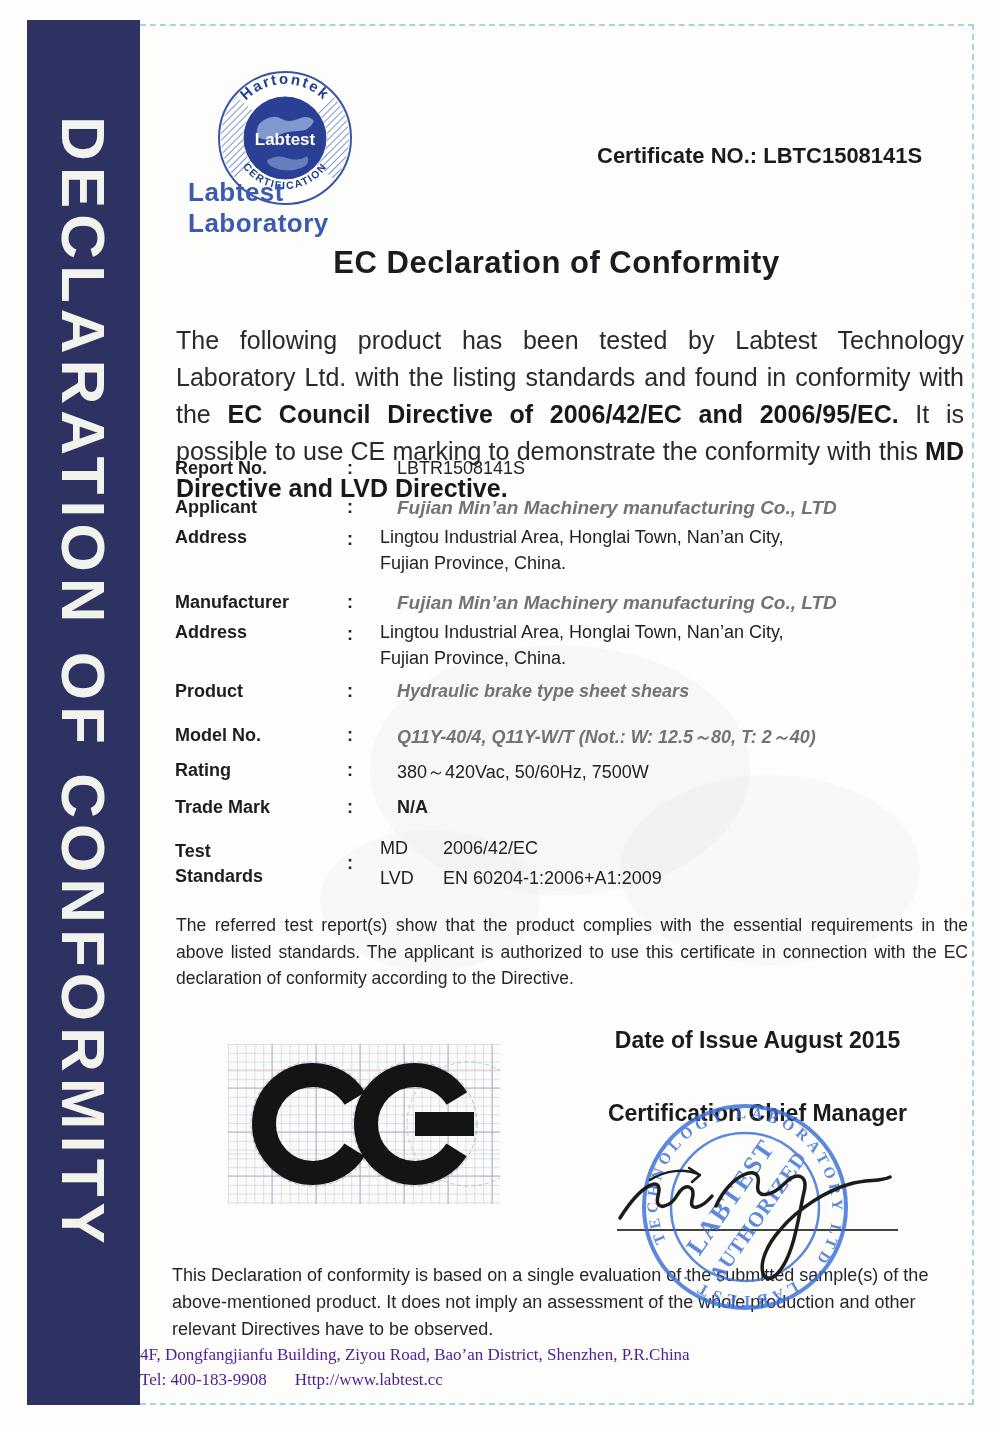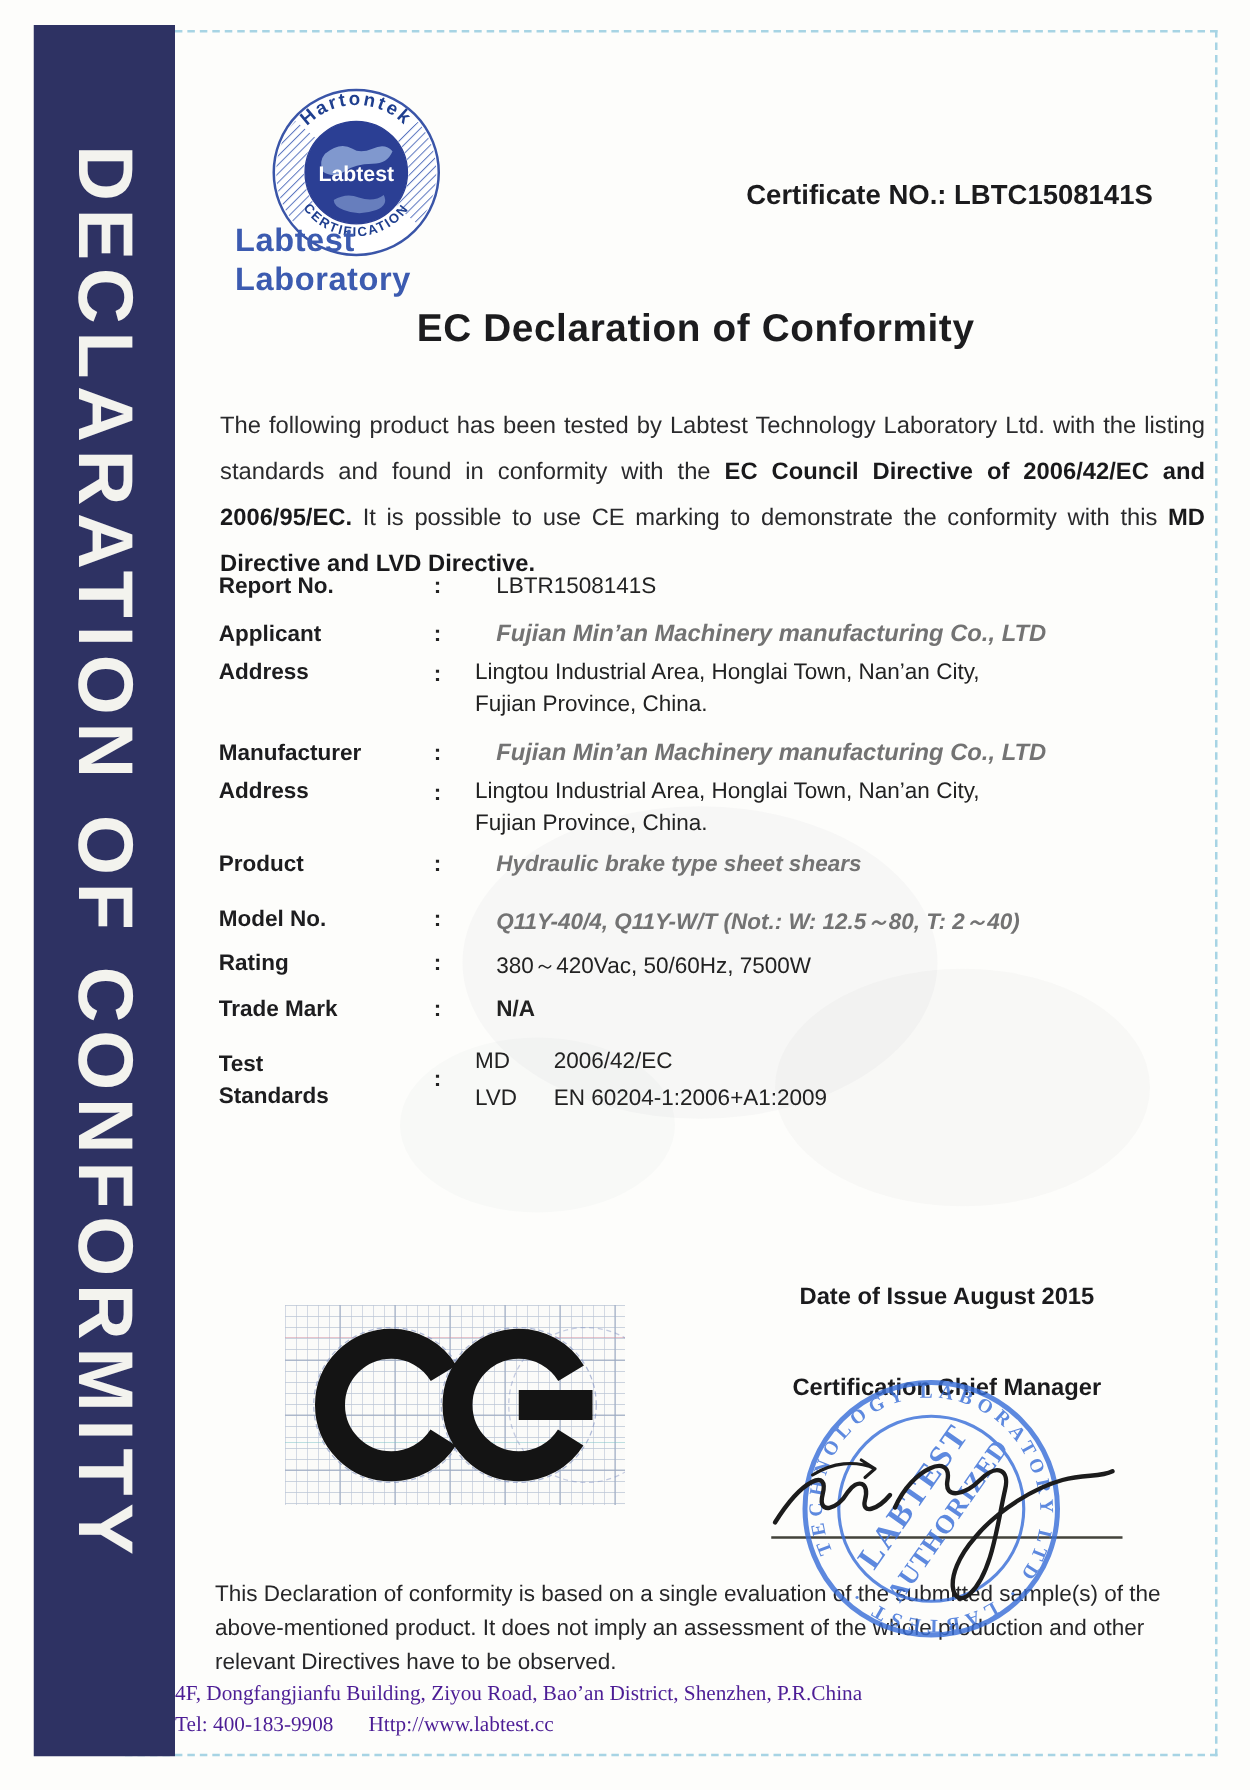--- a/index.html
+++ b/index.html
@@ -13,38 +13,38 @@
           display:flex;justify-content:center;z-index:3;}
   .banner-text{writing-mode:vertical-rl;font-weight:bold;font-size:62px;letter-spacing:6px;
                color:#f3f3ee;padding-top:96px;white-space:nowrap;}
   
   .logo-svg{position:absolute;left:215px;top:68px;z-index:2;}
   .logo-caption{position:absolute;left:188px;top:177px;width:200px;font-size:26px;font-weight:bold;
                 color:#3c5bb0;letter-spacing:0.5px;z-index:2;}
   .cert-no{position:absolute;left:597px;top:143px;font-size:22px;font-weight:bold;color:#1b1b1d;}
   .title{position:absolute;left:140px;top:245px;width:833px;text-align:center;margin:0;
          font-size:31px;font-weight:bold;color:#1c1c1e;letter-spacing:0.5px;}
-  .intro{position:absolute;left:176px;top:322px;width:788px;margin:0;font-size:19px;
+  .intro{position:absolute;left:176px;top:322px;width:788px;margin:0;font-size:25px;
          line-height:37px;text-align:justify;color:#2a2a2c;}
   .intro b{color:#19191b;}
   
   .frow{position:absolute;left:175px;width:795px;font-size:18px;}
   .flabel{position:absolute;left:0;top:0;font-weight:bold;color:#1d1d1f;}
   .flabel2{position:absolute;left:0;top:30px;font-weight:bold;color:#1d1d1f;}
   .fcolon{position:absolute;left:172px;top:0;font-weight:bold;}
   .fcolon2{position:absolute;left:172px;top:32px;font-weight:bold;}
   .fvalue{position:absolute;left:222px;top:0;}
   .bold{font-weight:bold;color:#737373;font-style:italic;}
   .company{font-size:19px;}
   .addr1{position:absolute;left:205px;top:30px;text-align:right;}
   .addr2{position:absolute;left:205px;top:56px;}
   .statement{position:absolute;left:176px;top:912px;width:792px;margin:0;font-size:17.5px;
              line-height:26.5px;text-align:justify;color:#262628;}
   .issue{position:absolute;left:590px;width:335px;text-align:center;font-weight:bold;
-         font-size:19px;color:#1b1b1d;}
+         font-size:23px;color:#1b1b1d;}
   .issue-date{top:1027px;}
   .issue-mgr{top:1065px;margin-top:35px;}
   .ce-svg{position:absolute;left:228px;top:1044px;z-index:1;}
   .sig-line{position:absolute;left:617px;top:1229px;width:281px;border-top:2px solid #43433b;z-index:4;}
   .stamp-svg{position:absolute;left:612px;top:1078px;z-index:5;}
   .closing{position:absolute;left:172px;top:1262px;width:796px;margin:0;font-size:18px;
            line-height:27px;color:#262628;z-index:2;}
   .footer{position:absolute;left:140px;top:1345px;width:833px;text-align:left;
           font-family:"Liberation Serif","DejaVu Serif",serif;color:#4c1d95;font-size:17px;z-index:2;}
   .footer-line2{margin-top:5px;}
@@ -151,20 +151,21 @@
   <div class="frow" style="top:838px">
     <span class="flabel" style="top:3px">Test</span>
     <span class="flabel2" style="top:28px">Standards</span>
     <span class="fcolon" style="top:15px">:</span>
     <span style="position:absolute;left:205px;top:0">MD</span>
     <span style="position:absolute;left:268px;top:0">2006/42/EC</span>
     <span style="position:absolute;left:205px;top:30px">LVD</span>
     <span style="position:absolute;left:268px;top:30px">EN 60204-1:2006+A1:2009</span>
   </div>
 
+  <p class="statement">The referred test report(s) show that the product complies with the essential requirements in the above listed standards. The applicant is authorized to use this certificate in connection with the EC declaration of conformity according to the Directive.</p>
 
   <div class="issue issue-date">Date of Issue August 2015</div>
   <div class="issue issue-mgr">Certification Chief Manager</div>
 
   <svg class="ce-svg" width="272" height="160" viewBox="0 0 272 160" aria-label="CE">
     <defs>
       <pattern id="grid-s" width="8.8" height="8.8" patternUnits="userSpaceOnUse">
         <rect width="8.8" height="8.8" fill="#fbfbf9"></rect>
         <path d="M8.8,0 L0,0 0,8.8" fill="none" stroke="#bcc6d6" stroke-width="1"></path>
       </pattern>

